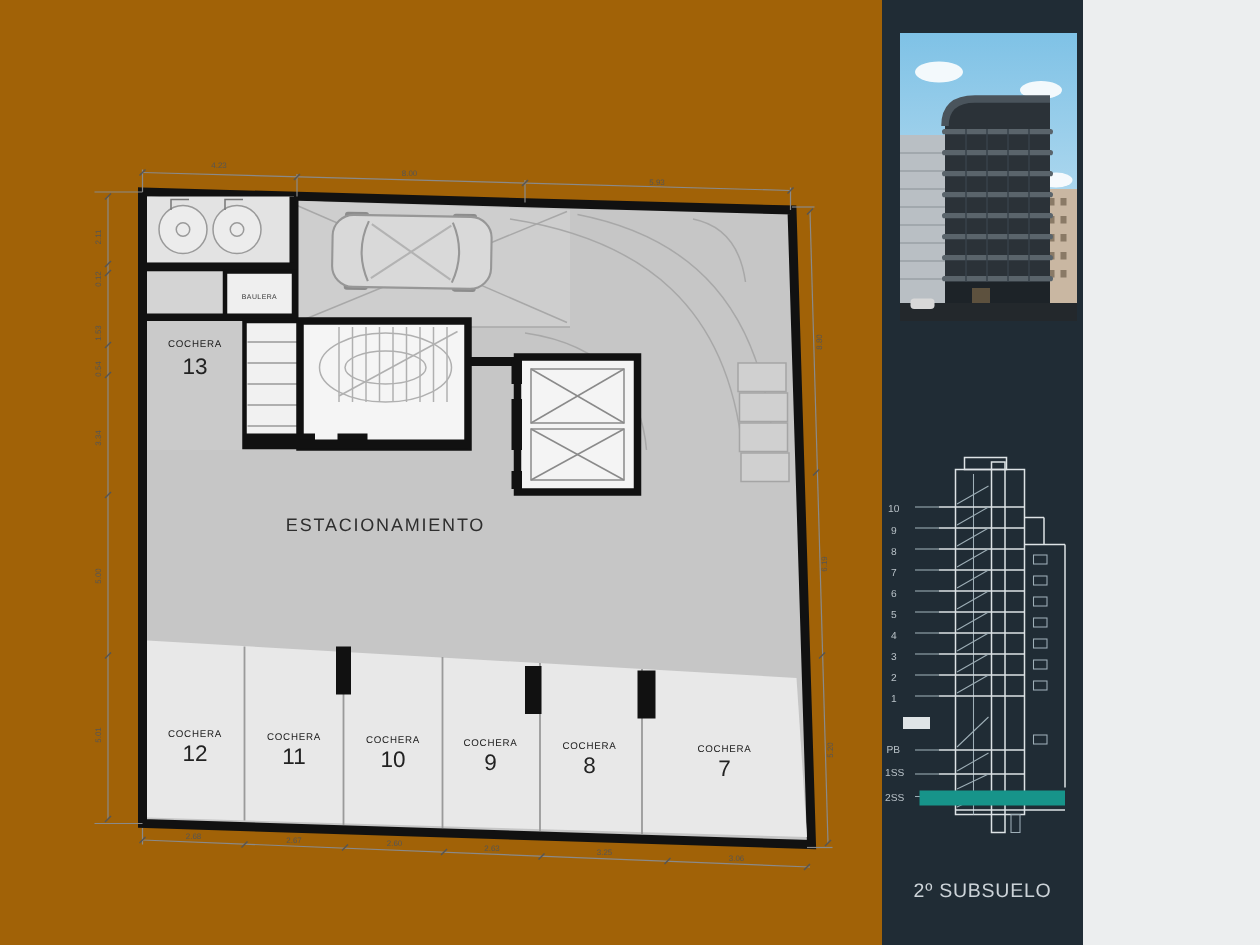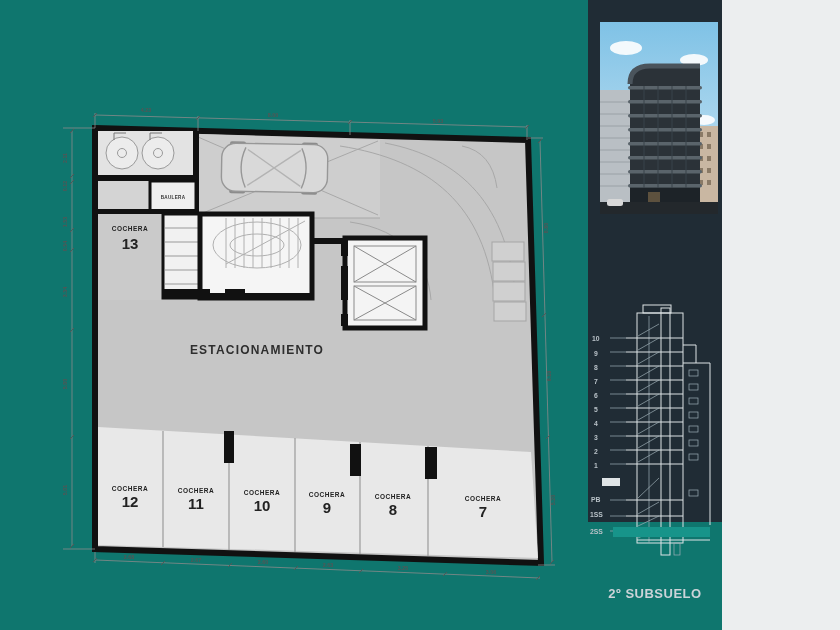--- a/index.html
+++ b/index.html
@@ -1,21 +1,21 @@
 <!DOCTYPE html>
 <html><head>
 <meta charset="utf-8">
 <style>
   html,body{margin:0;padding:0;}
   .page{
     position:relative;width:840px;height:630px;overflow:hidden;
-    background:#0f766e;font-family:"Liberation Sans",sans-serif;font-weight:bold;
+    background:#a16207;font-family:"Liberation Sans",sans-serif;
   }
   .plan-wrap{position:absolute;left:0;top:0;width:588px;height:630px;}
-  .sidebar{position:absolute;left:588px;top:0;width:134px;height:522px;background:#202c35;}
+  .sidebar{position:absolute;left:588px;top:0;width:134px;height:630px;background:#202c35;}
   .gutter{position:absolute;left:722px;top:0;width:118px;height:630px;background:#eceeef;}
   .photo{position:absolute;left:12px;top:22px;width:118px;height:192px;display:block;}
   .section-svg{position:absolute;left:0;top:300px;width:134px;height:260px;display:block;}
   .caption{
     position:absolute;left:0;top:586px;width:134px;text-align:center;
     color:#ccd3d8;font-size:13px;letter-spacing:.5px;
   }
   svg text{font-family:"Liberation Sans",sans-serif;}
   .dim{fill:#555;font-size:5.3px;}
   .dimline{stroke:#8a8a8a;stroke-width:.8;fill:none;}

